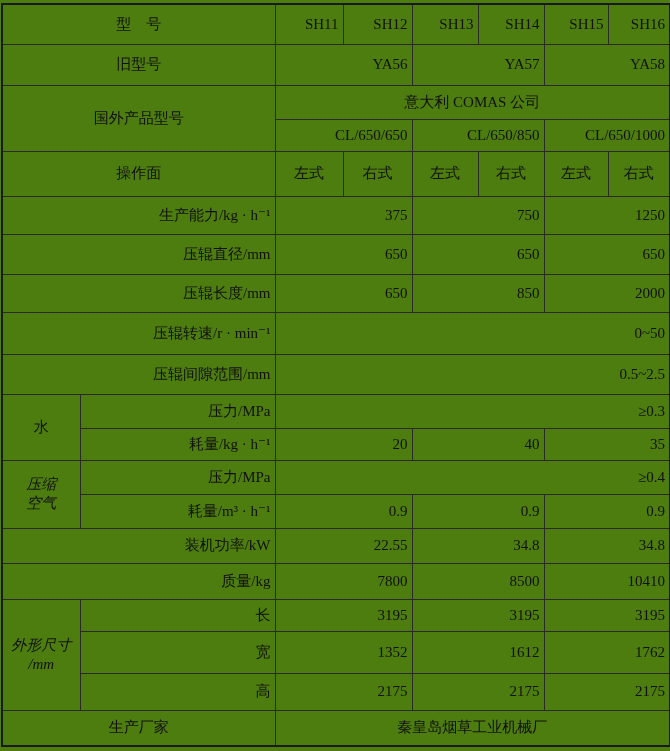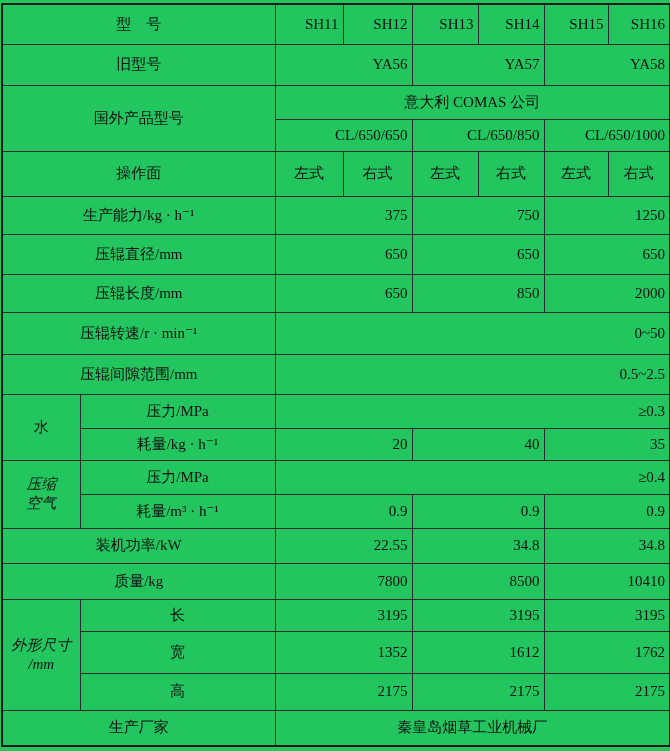--- a/index.html
+++ b/index.html
@@ -7,39 +7,39 @@
     padding: 0;
     background: #fdfdfd;
     font-family: "Liberation Serif", "DejaVu Serif", serif;
     color: #111;
   }
   .page {
     width: 670px;
     height: 751px;
     box-sizing: border-box;
     padding: 3px 1px 4px 1px;
-    background: #22c55e;
+    background: #4d7c0f;
   }
   table.spec {
     width: 668px;
     border-collapse: collapse;
     table-layout: fixed;
     border: 2px solid #1a1a1a;
   }
   table.spec td {
     border: 1px solid #2a2a2a;
     font-size: 15px;
     line-height: 1.25;
     vertical-align: middle;
     padding: 2px 4px;
     overflow: hidden;
     white-space: nowrap;
   }
   td.c { text-align: center; }
-  td.l { text-align: center; padding-left: 16px; }
+  td.l { text-align: right; padding-left: 16px; }
   td.num { text-align: right; font-size: 14px; }
   td.alnum { text-align: right; font-size: 14px; }
   td.group { text-align: center; }
   .two-line span { display: block; text-align: center; font-style: italic; }
 </style>
 </head>
 <body>
 
 <div class="page">
   <table class="spec">

